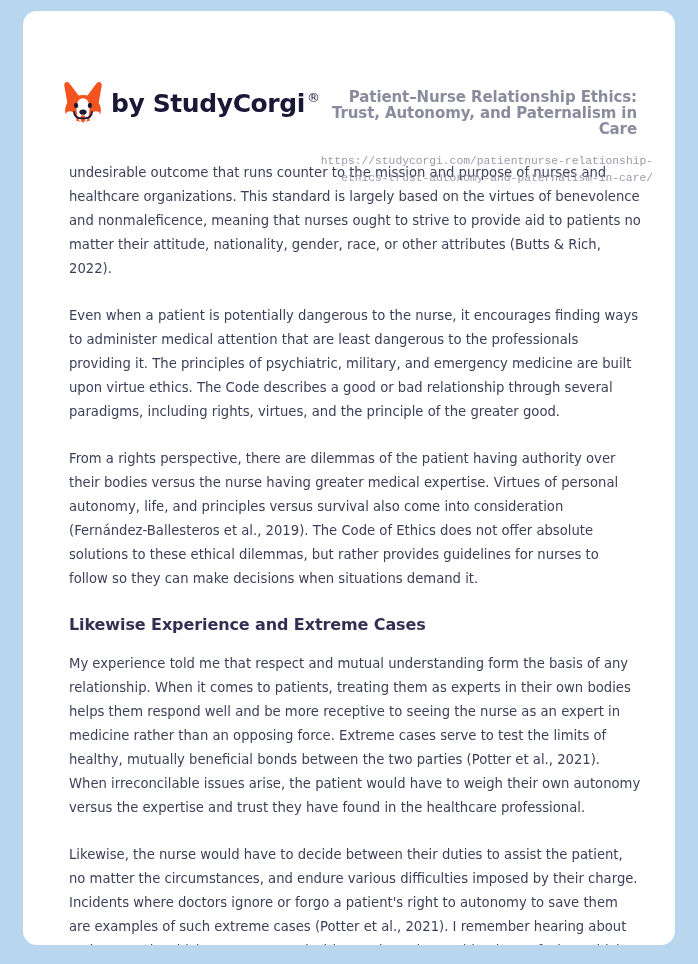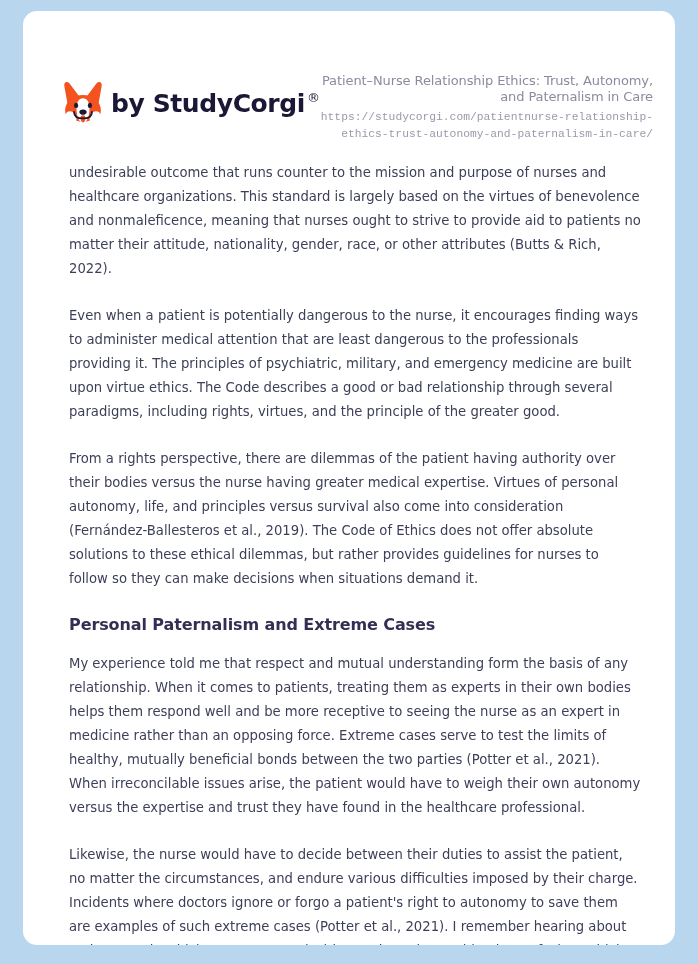--- a/index.html
+++ b/index.html
@@ -68,26 +68,26 @@
   .header-meta {
     position: absolute;
     right: 22px;
     top: 62px;
     width: 350px;
     text-align: right;
   }
 
   .doc-title {
     font-family: "DejaVu Sans", sans-serif;
-    font-size: 13px;
-    font-weight: normal;
+    font-size: 15px;
+    font-weight: bold;
     line-height: 16px;
     color: #8b8b9e;
     letter-spacing: -0.1px;
-    margin: 0;
+    margin: 16px;
   }
 
   .doc-url {
     font-family: Liberation Mono, monospace;
     font-size: 11.3px;
     line-height: 16.5px;
     color: #9a9aab;
     margin: 4px 0 0 0;
     word-break: break-word;
     text-align: right;
@@ -163,21 +163,21 @@
   </div>
 
   <div class="doc-body">
 
     <p class="doc-paragraph">undesirable outcome that runs counter to the mission and purpose of nurses and healthcare organizations. This standard is largely based on the virtues of benevolence and nonmaleficence, meaning that nurses ought to strive to provide aid to patients no matter their attitude, nationality, gender, race, or other attributes (Butts &amp; Rich, 2022).</p>
 
     <p class="doc-paragraph">Even when a patient is potentially dangerous to the nurse, it encourages finding ways to administer medical attention that are least dangerous to the professionals providing it. The principles of psychiatric, military, and emergency medicine are built upon virtue ethics. The Code describes a good or bad relationship through several paradigms, including rights, virtues, and the principle of the greater good.</p>
 
     <p class="doc-paragraph">From a rights perspective, there are dilemmas of the patient having authority over their bodies versus the nurse having greater medical expertise. Virtues of personal autonomy, life, and principles versus survival also come into consideration (Fernández-Ballesteros et al., 2019). The Code of Ethics does not offer absolute solutions to these ethical dilemmas, but rather provides guidelines for nurses to follow so they can make decisions when situations demand it.</p>
 
-    <h2 class="doc-heading">Personal Paternalism and Extreme Cases</h2>
+    <h2 class="doc-heading">Likewise Experience and Extreme Cases</h2>
 
     <p class="doc-paragraph">My experience told me that respect and mutual understanding form the basis of any relationship. When it comes to patients, treating them as experts in their own bodies helps them respond well and be more receptive to seeing the nurse as an expert in medicine rather than an opposing force. Extreme cases serve to test the limits of healthy, mutually beneficial bonds between the two parties (Potter et al., 2021). When irreconcilable issues arise, the patient would have to weigh their own autonomy versus the expertise and trust they have found in the healthcare professional.</p>
 
     <p class="doc-paragraph">Likewise, the nurse would have to decide between their duties to assist the patient, no matter the circumstances, and endure various difficulties imposed by their charge. Incidents where doctors ignore or forgo a patient's right to autonomy to save them are examples of such extreme cases (Potter et al., 2021). I remember hearing about an instance in which a nurse argued with a patient about a blood transfusion, which the</p>
 
   </div>
 
 </div>
 
 </body></html>

